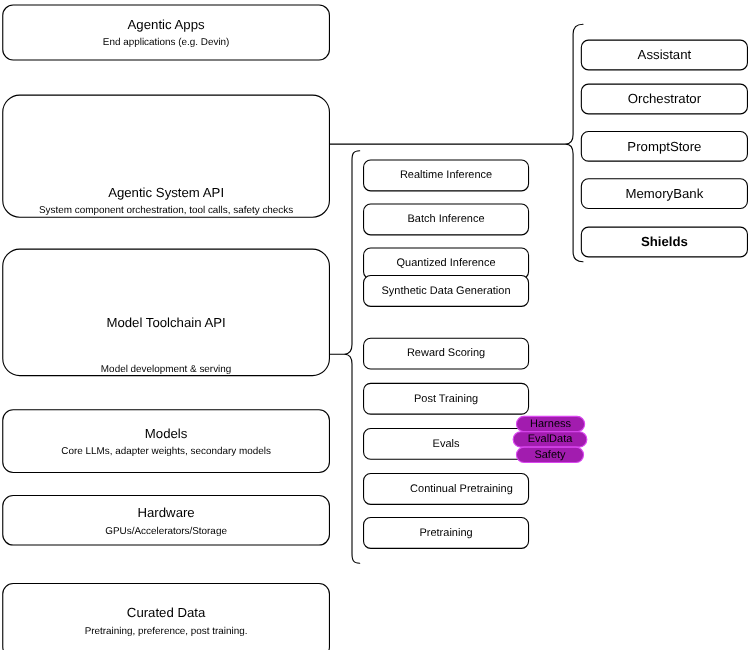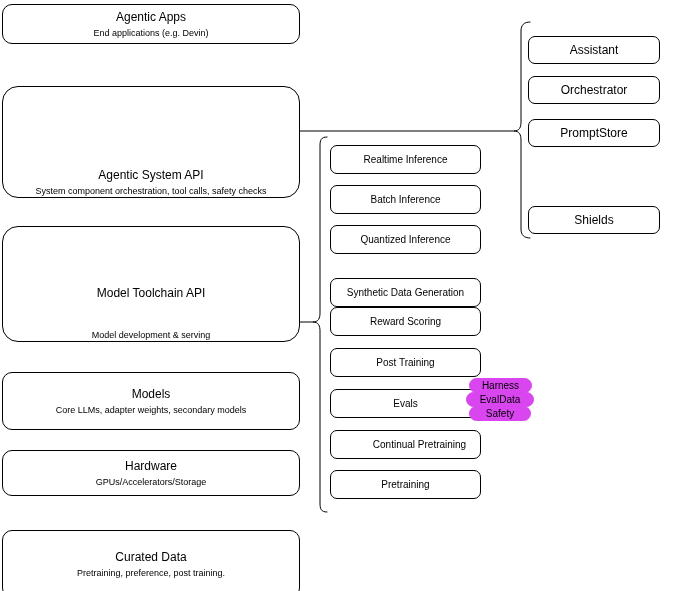--- a/index.html
+++ b/index.html
@@ -44,29 +44,29 @@
   .lbox .subtitle { font-size: 9px; line-height: 11px; }
   .mbox {
     left: 330px;
     width: 151px;
     height: 29px;
     border-radius: 7px;
     font-size: 10px;
   }
   .rbox {
     left: 528px;
-    width: 132px;
+    width: 152px;
     height: 28px;
     border-radius: 7px;
     font-size: 12px;
   }
   .oval {
     position: absolute;
     box-sizing: border-box;
-    background: #d946ef;
+    background: #a21caf;
     border: 1px solid #d946ef;
     border-radius: 8px;
     height: 15px;
     display: flex;
     align-items: center;
     justify-content: center;
     font-size: 10px;
     line-height: 10px;
     z-index: 5;
   }
@@ -76,21 +76,21 @@
 
 <div class="canvas">
 
   <svg class="connector-layer" viewBox="0 0 682 591" xmlns="http://www.w3.org/2000/svg">
     <path d="M300,131 H514" stroke="#000000" stroke-width="1" fill="none" stroke-linecap="round"></path>
     <path d="M300,322 H313" stroke="#000000" stroke-width="1" fill="none" stroke-linecap="round"></path>
     <path d="M530,22 C524,22 521,25 521,31 L521,122 C521,127 519.5,131 514,131 C519.5,131 521,135 521,140 L521,229 C521,235 524,238 530,238" stroke="#000000" stroke-width="1" fill="none" stroke-linecap="round"></path>
     <path d="M327,137 C321,137 320,140 320,146 L320,313 C320,318 318.5,322 313,322 C318.5,322 320,326 320,331 L320,503 C320,509 321,512 327,512" stroke="#000000" stroke-width="1" fill="none" stroke-linecap="round"></path>
   </svg>
 
-  <div class="node lbox" style="top:4px;height:40px;">
+  <div class="node lbox" style="top:4px;height:51px;">
     <div class="title">Agentic Apps</div>
     <div class="subtitle">End applications (e.g. Devin)</div>
   </div>
 
   <div class="node lbox big" style="top:86px;height:112px;">
     <div class="title">Agentic System API</div>
     <div class="subtitle">System component orchestration, tool calls, safety checks</div>
   </div>
 
   <div class="node lbox big" style="top:226px;height:116px;gap:30px;">
@@ -109,29 +109,30 @@
   </div>
 
   <div class="node lbox" style="top:530px;height:68px;">
     <div class="title">Curated Data</div>
     <div class="subtitle">Pretraining, preference, post training.</div>
   </div>
 
   <div class="node mbox" style="top:145px;">Realtime Inference</div>
   <div class="node mbox" style="top:185px;">Batch Inference</div>
   <div class="node mbox" style="top:225px;">Quantized Inference</div>
-  <div class="node mbox" style="top:278px;">Synthetic Data Generation</div>
+  <div class="node mbox" style="top:250px;">Synthetic Data Generation</div>
   <div class="node mbox" style="top:307px;">Reward Scoring</div>
   <div class="node mbox" style="top:348px;">Post Training</div>
   <div class="node mbox" style="top:389px;">Evals</div>
   <div class="node mbox" style="top:430px;padding-left:28px;">Continual Pretraining</div>
   <div class="node mbox" style="top:470px;">Pretraining</div>
 
   <div class="oval" style="left:469px;top:378px;width:63px;">Harness</div>
   <div class="oval" style="left:466px;top:392px;width:68px;">EvalData</div>
   <div class="oval" style="left:469px;top:406px;width:62px;">Safety</div>
 
   <div class="node rbox" style="top:36px;">Assistant</div>
   <div class="node rbox" style="top:76px;">Orchestrator</div>
   <div class="node rbox" style="top:119px;">PromptStore</div>
-  <div class="node rbox" style="top:206px;">Shields</div>
+  <div class="node rbox" style="top:162px;">MemoryBank</div>
+  <div class="node rbox" style="top:206px;font-weight:bold;">Shields</div>
 
 </div>
 
 </body></html>

